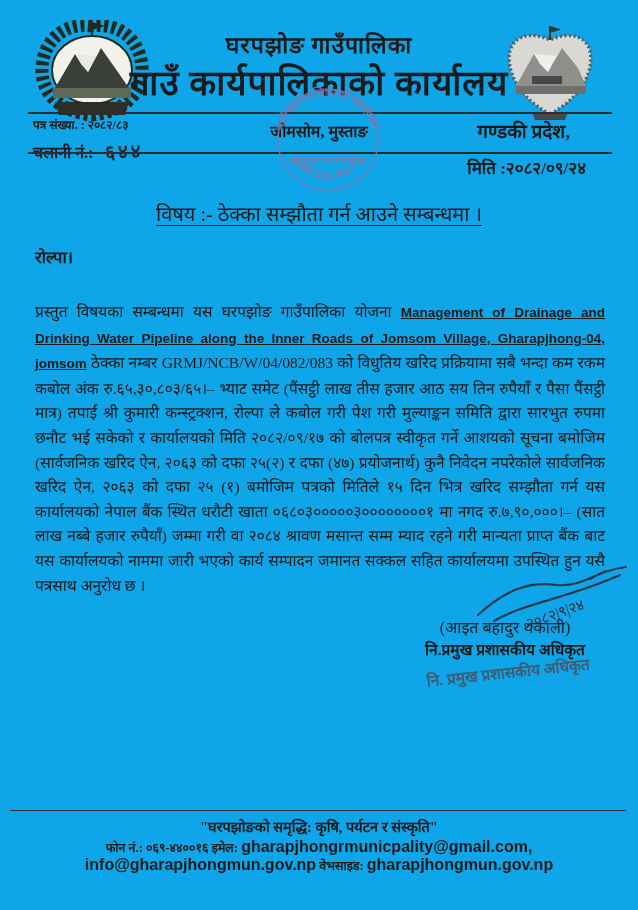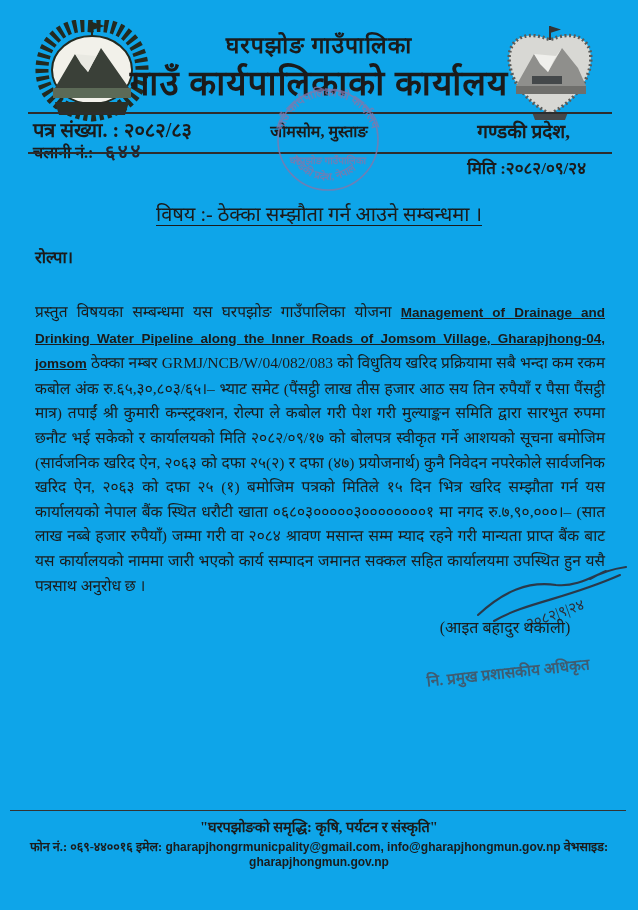--- a/index.html
+++ b/index.html
@@ -12,21 +12,21 @@
   .muni-name{position:absolute;top:28px;left:0;right:0;text-align:center;
     font-size:23px;font-weight:bold;letter-spacing:1px;}
   .office-title{position:absolute;top:58px;left:0;right:0;text-align:center;
     font-size:35px;font-weight:bold;letter-spacing:1px;}
   .logo{position:absolute;}
   .logo-left{left:33px;top:20px;}
   .logo-right{left:498px;top:24px;}
   .rule{position:absolute;left:28px;right:26px;border-top:2px solid #2d2d2d;height:0;}
   .rule-a{top:112px;}
   .rule-b{top:152px;}
-  .meta-left1{position:absolute;left:33px;top:116px;font-size:20px;font-weight:bold;text-align:right;}
+  .meta-left1{position:absolute;left:33px;top:116px;font-size:12px;font-weight:bold;text-align:right;}
   .meta-left2{position:absolute;left:33px;top:138px;font-size:16px;font-weight:bold;}
   .ink{display:inline-block;font-size:19px;font-weight:bold;color:#23232c;
     letter-spacing:3px;transform:rotate(-3deg);margin-left:8px;}
   .meta-place{position:absolute;left:0;right:0;top:120px;text-align:center;
     font-size:16px;font-weight:bold;}
   .meta-province{position:absolute;right:68px;top:118px;font-size:19px;font-weight:bold;}
   .meta-date{position:absolute;right:52px;top:156px;font-size:17px;font-weight:bold;}
   
   .seal{position:absolute;left:265px;top:80px;opacity:.8;}
   .seal text{font-family:"Liberation Serif",serif;font-weight:bold;}
@@ -51,21 +51,21 @@
   .sig-stamp{position:absolute;left:398px;width:220px;top:661px;text-align:center;
     font-size:15.5px;font-weight:bold;color:#4b4b55;opacity:.8;
     transform:rotate(-6deg);}
   
   .foot-rule{position:absolute;left:10px;right:12px;top:810px;border-top:1.6px solid #333;}
   .foot-motto{position:absolute;left:0;right:0;top:816px;text-align:center;
     font-size:14.5px;font-weight:bold;}
   .foot-contact{position:absolute;left:4px;right:4px;top:838px;text-align:center;
     font-size:12.5px;font-weight:bold;}
   .foot-contact .latin{font-family:"Liberation Sans","DejaVu Sans",sans-serif;
-    font-weight:bold;font-size:12px;}
+    font-weight:bold;font-size:16px;}
 </style>
 </head>
 <body>
 
 <div class="page">
 
   <div class="logo logo-left">
     <svg width="118" height="102" viewBox="0 0 118 102">
       <path d="M59,6 C30,2 10,22 9,48 C8,74 28,92 59,95 C90,92 110,74 109,48 C108,22 88,2 59,6 Z" fill="none" stroke="#232a20" stroke-width="13" stroke-dasharray="4 3.5"></path>
       <ellipse cx="59" cy="50" rx="40" ry="34" fill="#f2f1ea" stroke="#232a20" stroke-width="2"></ellipse>
@@ -139,20 +139,21 @@
 
   <p class="body-par"><span>प्रस्तुत विषयका सम्बन्धमा यस घरपझोङ गाउँपालिका योजना </span><span class="en">Management of Drainage and Drinking Water Pipeline along the Inner Roads of Jomsom Village, Gharapjhong-04, jomsom</span><span> ठेक्का नम्बर GRMJ/NCB/W/04/082/083 को विधुतिय खरिद प्रक्रियामा सबै भन्दा कम रकम कबोल अंक रु.६५,३०,८०३/६५।– भ्याट समेट (पैंसट्ठी लाख तीस हजार आठ सय तिन रुपैयाँ र पैसा पैंसट्ठी मात्र) तपाईं श्री कुमारी कन्स्ट्रक्शन, रोल्पा ले कबोल गरी पेश गरी मुल्याङ्कन समिति द्वारा सारभुत रुपमा छनौट भई सकेको र कार्यालयको मिति २०८२/०९/१७ को बोलपत्र स्वीकृत गर्ने आशयको सूचना बमोजिम (सार्वजनिक खरिद ऐन, २०६३ को दफा २५(२) र दफा (४७) प्रयोजनार्थ) कुनै निवेदन नपरेकोले सार्वजनिक खरिद ऐन, २०६३ को दफा २५ (१) बमोजिम पत्रको मितिले १५ दिन भित्र खरिद सम्झौता गर्न यस कार्यालयको नेपाल बैंक स्थित धरौटी खाता ०६८०३०००००३००००००००१ मा नगद रु.७,९०,०००।– (सात लाख नब्बे हजार रुपैयाँ) जम्मा गरी वा २०८४ श्रावण मसान्त सम्म म्याद रहने गरी मान्यता प्राप्त बैंक बाट यस कार्यालयको नाममा जारी भएको कार्य सम्पादन जमानत सक्कल सहित कार्यालयमा उपस्थित हुन यसै पत्रसाथ अनुरोध छ ।</span></p>
 
   <div class="sig-svg">
     <svg width="168" height="68" viewBox="0 0 168 68">
       <path d="M8,50 C34,26 58,16 86,20 C104,22 118,14 136,6 M24,56 C54,38 96,34 150,10 M120,14 C130,8 142,4 156,2" fill="none" stroke="#2e2e38" stroke-width="2.1" stroke-linecap="round" opacity="0.9"></path>
       <text x="52" y="52" font-size="15" fill="#2e2e38" transform="rotate(-20 90 40)">२०८२|९|२४</text>
     </svg>
   </div>
   <div class="sig-name">(आइत बहादुर थकाली)</div>
+  <div class="sig-title">नि.प्रमुख प्रशासकीय अधिकृत</div>
   <div class="sig-stamp">नि. प्रमुख प्रशासकीय अधिकृत</div>
 
   <div class="foot-rule"></div>
   <div class="foot-motto">"घरपझोङको समृद्धि: कृषि, पर्यटन र संस्कृति"</div>
   <div class="foot-contact">
     <span>फोन नं.:</span>
     <span>०६९-४४००१६</span>
     <span>इमेल:</span>
     <span class="latin">gharapjhongrmunicpality@gmail.com, info@gharapjhongmun.gov.np</span>
     <span>वेभसाइड:</span>

